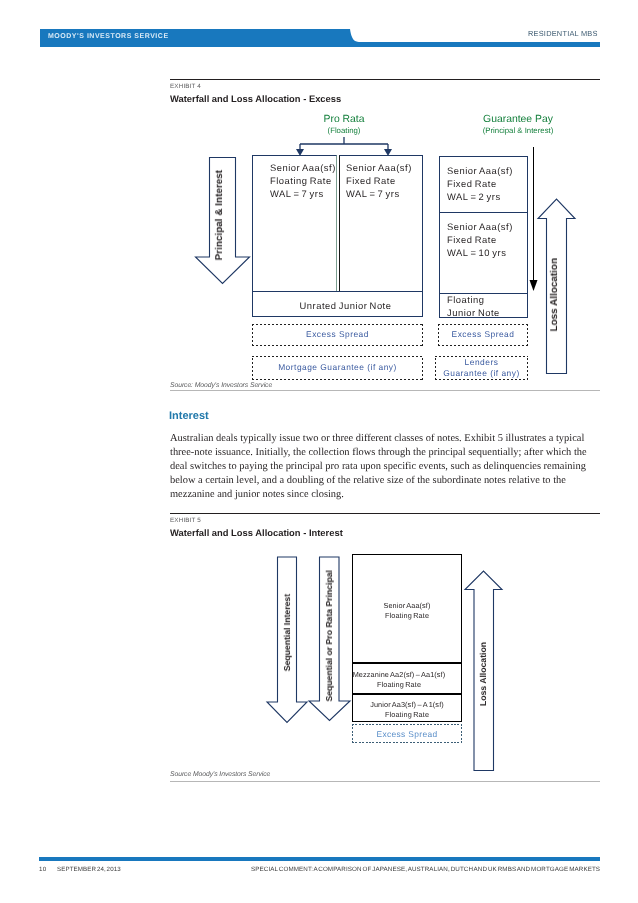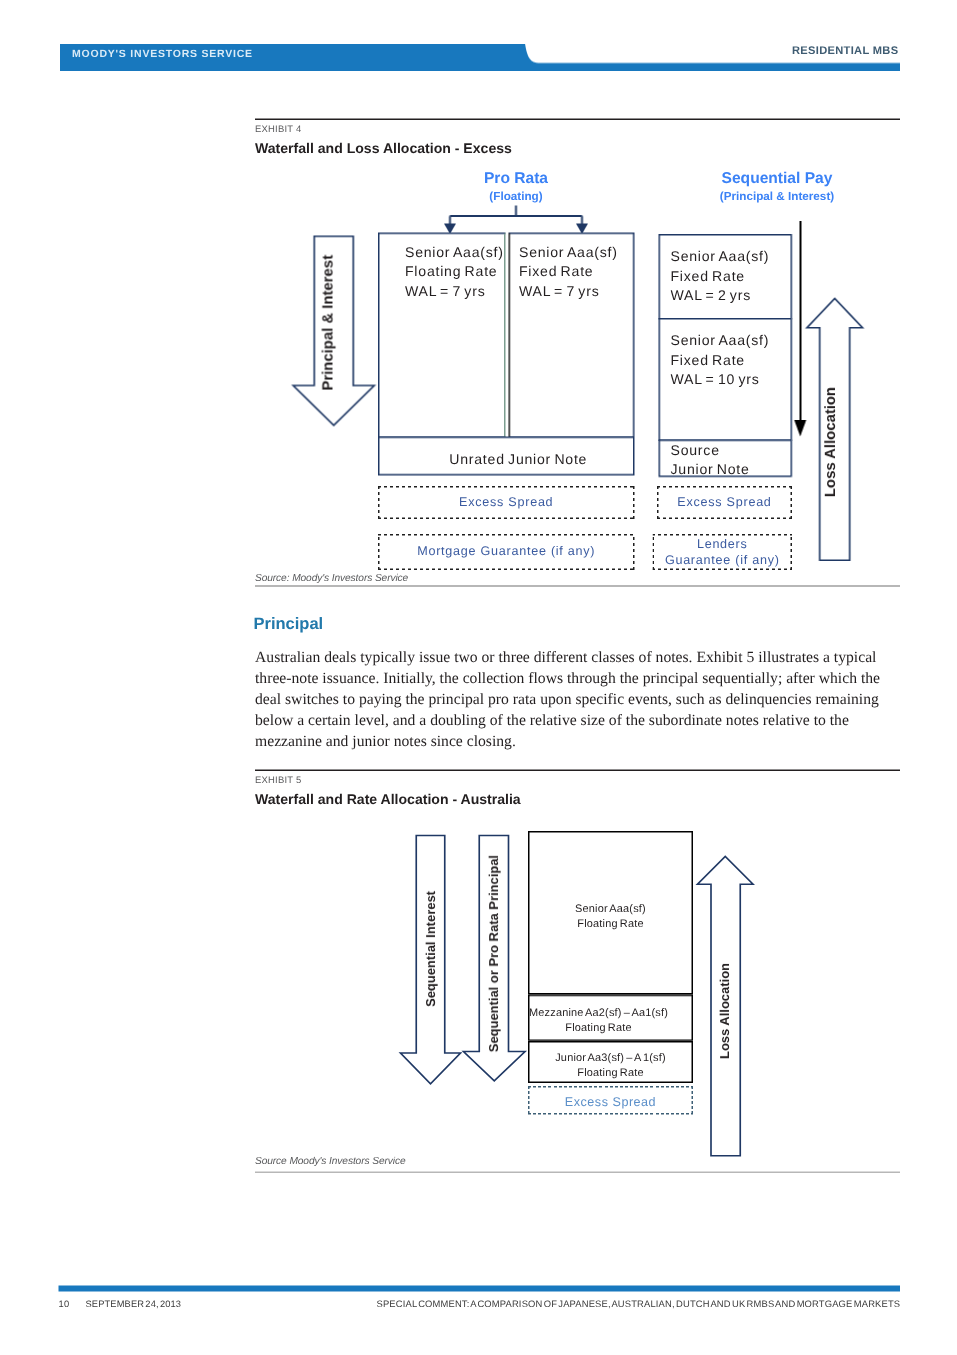--- a/index.html
+++ b/index.html
@@ -7,21 +7,21 @@
        font-family:"Liberation Sans",sans-serif;
        -webkit-font-smoothing:antialiased;text-rendering:geometricPrecision;}
   .page{position:absolute;left:0;top:0;width:638px;height:903px;overflow:hidden;background:#fff;}
   .page *{will-change:transform;}
 
   
   .hdr-band{position:absolute;left:40px;top:29px;width:560px;height:18px;}
   .hdr-band svg{display:block;}
   .hdr-brand{position:absolute;left:48px;top:33px;font-size:7px;font-weight:bold;
              letter-spacing:.52px;color:#d9eaf6;}
-  .hdr-right{position:absolute;left:528px;top:29px;font-size:7.4px;font-weight:bold;
+  .hdr-right{position:absolute;left:528px;top:29px;font-size:7.4px;font-weight:normal;
              letter-spacing:.22px;color:#3f5c72;transform-origin:left top;}
 
   
   .ex-rule{position:absolute;left:170px;width:430px;height:0;border-top:1.2px solid #231f20;}
   .ex-label{position:absolute;left:170px;font-size:6.3px;letter-spacing:.15px;color:#5a5a5c;}
   .ex-title{position:absolute;left:170px;font-size:9.4px;font-weight:bold;color:#231f20;
             letter-spacing:0;}
   .src{position:absolute;left:170px;font-size:6.8px;font-style:italic;color:#58595b;line-height:8px;letter-spacing:-0.07px;}
   .src-rule{position:absolute;left:170px;width:430px;height:0;border-top:1px solid #b7b7b7;}
 
@@ -55,21 +55,21 @@
         background-size:100% 1px,100% 1px,1px 100%,1px 100%;
         background-position:0 0,0 100%,0 0,100% 0;
         background-repeat:no-repeat;}
   .celltxt{position:absolute;font-size:9.4px;letter-spacing:.52px;word-spacing:-0.9px;color:#231f20;line-height:13px;white-space:pre-line;}
   .ctr{position:absolute;font-size:7.3px;letter-spacing:.12px;word-spacing:-0.75px;color:#231f20;
        line-height:10.2px;text-align:center;white-space:pre-line;}
   .vlabel{position:absolute;font-size:9.9px;font-weight:bold;color:#231f20;letter-spacing:.02px;
           writing-mode:vertical-rl;transform:rotate(180deg);white-space:nowrap;}
   .vlabel5{position:absolute;font-size:8.6px;font-weight:bold;color:#231f20;letter-spacing:.02px;
           writing-mode:vertical-rl;transform:rotate(180deg);white-space:nowrap;}
-  .hdg{position:absolute;text-align:center;color:#3b82f6;font-weight:bold;}
+  .hdg{position:absolute;text-align:center;color:#15803d;}
   .hdg .t1{font-size:10.4px;line-height:13px;letter-spacing:0;}
   .hdg .t2{font-size:7.8px;line-height:9px;letter-spacing:0;}
 
   
   .ft-band{position:absolute;left:39px;top:857px;width:561px;height:4px;background:#1878be;}
   .ft-num{position:absolute;left:39px;top:866px;font-size:6.2px;letter-spacing:.2px;color:#3b3b3b;}
   .ft-date{position:absolute;left:57px;top:866px;font-size:6.2px;letter-spacing:.1px;word-spacing:-1px;color:#3b3b3b;}
   .ft-right{position:absolute;right:38px;top:866px;font-size:6.25px;letter-spacing:.11px;word-spacing:-1px;color:#3b3b3b;}
   svg{overflow:visible;}
 </style>
@@ -89,21 +89,21 @@
   <div class="ex-rule" style="top:79px"></div>
   <div class="ex-label" style="top:83px">EXHIBIT 4</div>
   <div class="ex-title" style="top:93px">Waterfall and Loss Allocation - Excess</div>
 
   <div class="hdg" style="left:284px;top:113px;width:120px">
     <div class="t1">Pro Rata</div>
     <div class="t2">(Floating)</div>
   </div>
 
   <div class="hdg" style="left:458px;top:113px;width:120px">
-    <div class="t1">Sequential Pay</div>
+    <div class="t1">Guarantee Pay</div>
     <div class="t2">(Principal &amp; Interest)</div>
   </div>
 
   <svg style="position:absolute;left:290px;top:137px" width="120" height="22">
     <path d="M54 0 V7 M10 7 H98" stroke="#1f3864" stroke-width="1.3" fill="none"></path>
     <path d="M10 7 V13 M98 7 V13" stroke="#1f3864" stroke-width="1.3" fill="none"></path>
     <path d="M6 12 L10 19 L14 12 Z" fill="#1f3864"></path>
     <path d="M94 12 L98 19 L102 12 Z" fill="#1f3864"></path>
   </svg>
 
@@ -125,21 +125,21 @@
 
   <div class="nbox" style="left:439px;top:156px;width:89px;height:57px"></div>
   <div class="celltxt" style="left:447px;top:164px">Senior Aaa(sf)
 Fixed Rate
 WAL = 2 yrs</div>
   <div class="nbox" style="left:439px;top:212px;width:89px;height:82px"></div>
   <div class="celltxt" style="left:447px;top:220px">Senior Aaa(sf)
 Fixed Rate
 WAL = 10 yrs</div>
   <div class="nbox" style="left:439px;top:293px;width:89px;height:25px"></div>
-  <div class="celltxt" style="left:447px;top:293px">Source
+  <div class="celltxt" style="left:447px;top:293px">Floating
 Junior Note</div>
 
   <svg style="position:absolute;left:527px;top:147px" width="14" height="148">
     <path d="M6.5 0 V136" stroke="#000000" stroke-width="1" fill="none" shape-rendering="crispEdges"></path>
     <path d="M2.5 133 L6.5 144 L10.5 133 Z" fill="#000000"></path>
   </svg>
 
   <svg style="position:absolute;left:536px;top:197px" width="42" height="180">
     <path d="M10.5 176.5 V21.5 H2 L20.5 2 L39 21.5 H30.5 V176.5 Z" fill="#ffffff" stroke="#1f3864" stroke-width="1.1"></path>
   </svg>
@@ -147,26 +147,26 @@
 
   <div class="dbox" style="left:252px;top:324px;width:171px;height:22px">Excess Spread</div>
   <div class="dbox" style="left:252px;top:356px;width:171px;height:24px">Mortgage Guarantee (if any)</div>
   <div class="dbox" style="left:438px;top:324px;width:90px;height:22px">Excess Spread</div>
   <div class="dbox" style="left:435px;top:356px;width:93px;height:24px">Lenders
 Guarantee (if any)</div>
 
   <div class="src" style="top:382px">Source: Moody's Investors Service</div>
   <div class="src-rule" style="top:390px"></div>
 
-  <div class="h2" style="top:410px">Principal</div>
+  <div class="h2" style="top:410px">Interest</div>
   <div class="para" style="top:432px">Australian deals typically issue two or three different classes of notes. Exhibit 5 illustrates a typical three-note issuance. Initially, the collection flows through the principal sequentially; after which the deal switches to paying the principal pro rata upon specific events, such as delinquencies remaining below a certain level, and a doubling of the relative size of the subordinate notes relative to the mezzanine and junior notes since closing.</div>
 
   <div class="ex-rule" style="top:513px"></div>
   <div class="ex-label" style="top:517px">EXHIBIT 5</div>
-  <div class="ex-title" style="top:527px">Waterfall and Rate Allocation - Australia</div>
+  <div class="ex-title" style="top:527px">Waterfall and Loss Allocation - Interest</div>
 
   <svg style="position:absolute;left:266px;top:554px" width="44" height="172">
     <path d="M11.5 3 H30.5 V148 H41 L21 168.5 L1 148 H11.5 Z" fill="#ffffff" stroke="#1f3864" stroke-width="1.1" stroke-linejoin="miter"></path>
   </svg>
   <div class="vlabel5" style="left:282px;top:594px">Sequential Interest</div>
 
   <svg style="position:absolute;left:308px;top:554px" width="44" height="170">
     <path d="M11.5 3 H31 V147 H42 L21.5 166.5 L1 147 H11.5 Z" fill="#ffffff" stroke="#1f3864" stroke-width="1.1" stroke-linejoin="miter"></path>
   </svg>
   <div class="vlabel5" style="left:324px;top:570px">Sequential or Pro Rata  Principal</div>

